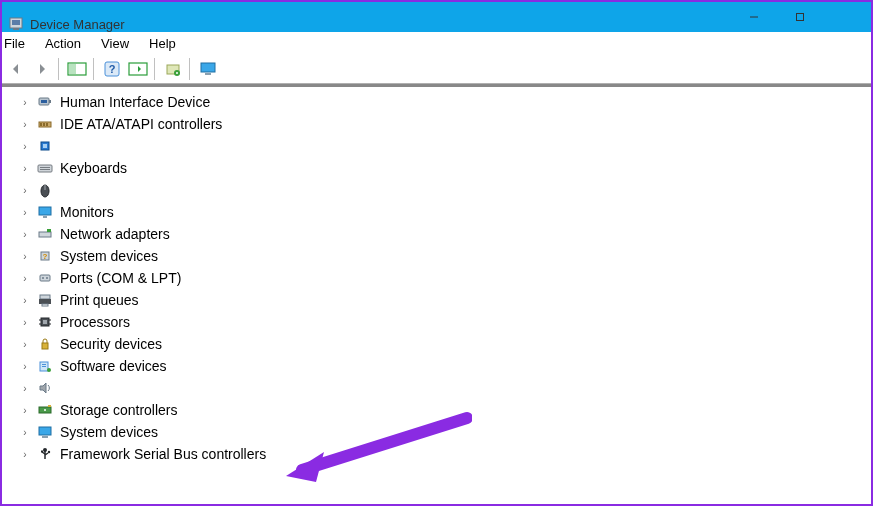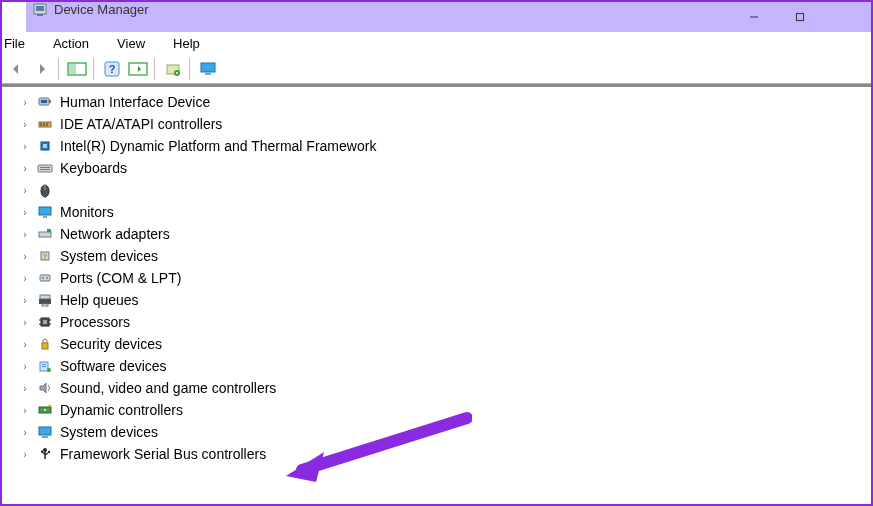--- a/index.html
+++ b/index.html
@@ -12,41 +12,40 @@
     border: 2px solid #8a2be2;
     display: flex;
     flex-direction: column;
     overflow: hidden;
     position: relative;
   }
   
   .titlebar {
     height: 30px;
     display: flex;
-    align-items: flex-start;
+    align-items: flex-end;
     padding: 0 2px 0 6px;
-    background: #c4b5fd;
+    background: #0ea5e9;
     font-size: 13px;
     color: #333;
-    margin-left: 24px;
   }
   .titlebar .app-icon { width: 16px; height: 16px; margin-right: 6px; display:inline-flex; }
   .titlebar .title { flex: 1; }
   .titlebar .controls { display: flex; }
   .titlebar .controls .ctl {
     width: 46px; height: 30px;
     display: flex; align-items: center; justify-content: center;
     color: #555;
   }
   
   .menubar {
     height: 22px;
     display: flex;
     align-items: center;
-    gap: 8px;
+    gap: 0px;
     padding-left: 0px;
     font-size: 13px;
     color: #000;
   }
   .menubar .item { padding: 2px 10px; }
   .menubar .item:first-child { padding-left: 2px; }
   
   .toolbar {
     height: 30px;
     display: flex;
@@ -206,21 +205,20 @@
     <span>IDE ATA/ATAPI controllers</span>
   </div>
   <div class="node">
     <span class="caret">›</span>
     <span class="dev-icon">
         <svg width="16" height="16" viewBox="0 0 16 16">
           <rect x="4" y="4" width="8" height="8" fill="#2b7bd1" stroke="#0c4a8a"></rect>
           <rect x="6" y="6" width="4" height="4" fill="#a7d0f3"></rect>
         </svg>
       </span>
-    <span>Intel(R) Dynamic Platform and Thermal Framework</span>
   </div>
   <div class="node">
     <span class="caret">›</span>
     <span class="dev-icon">
         <svg width="16" height="16" viewBox="0 0 16 16">
           <rect x="1" y="5" width="14" height="7" rx="1" fill="#d0d5da" stroke="#767c82"></rect>
           <rect x="3" y="7" width="10" height="1" fill="#767c82"></rect>
           <rect x="3" y="9" width="10" height="1" fill="#767c82"></rect>
         </svg>
       </span>
@@ -278,21 +276,21 @@
   </div>
   <div class="node">
     <span class="caret">›</span>
     <span class="dev-icon">
         <svg width="16" height="16" viewBox="0 0 16 16">
           <rect x="3" y="3" width="10" height="4" fill="#cfd6dc" stroke="#6b7a88"></rect>
           <rect x="2" y="7" width="12" height="5" fill="#4a4f54"></rect>
           <rect x="5" y="12" width="6" height="2" fill="#fff" stroke="#6b7a88"></rect>
         </svg>
       </span>
-    <span>Help queues</span>
+    <span>Print queues</span>
   </div>
   <div class="node">
     <span class="caret">›</span>
     <span class="dev-icon">
         <svg width="16" height="16" viewBox="0 0 16 16">
           <rect x="4" y="4" width="8" height="8" fill="#4a4f54" stroke="#24282c"></rect>
           <rect x="6" y="6" width="4" height="4" fill="#a0a6ac"></rect>
           <line x1="2" y1="6" x2="4" y2="6" stroke="#24282c"></line>
           <line x1="2" y1="10" x2="4" y2="10" stroke="#24282c"></line>
           <line x1="12" y1="6" x2="14" y2="6" stroke="#24282c"></line>
@@ -324,32 +322,31 @@
     <span>Software devices</span>
   </div>
   <div class="node">
     <span class="caret">›</span>
     <span class="dev-icon">
         <svg width="16" height="16" viewBox="0 0 16 16">
           <path d="M3 6 h3 l3 -3 v10 l-3 -3 H3 Z" fill="#a0a6ac" stroke="#6b7a88"></path>
           <path d="M11 5 a4 4 0 0 1 0 6" fill="none" stroke="#6b7a88"></path>
         </svg>
       </span>
-    <span>Sound, video and game controllers</span>
   </div>
   <div class="node">
     <span class="caret">›</span>
     <span class="dev-icon">
         <svg width="16" height="16" viewBox="0 0 16 16">
           <rect x="2" y="5" width="12" height="6" fill="#4a9a4a" stroke="#2a6a2a"></rect>
           <circle cx="8" cy="8" r="1" fill="#fff"></circle>
           <rect x="11" y="3" width="3" height="2" fill="#d8b23a"></rect>
         </svg>
       </span>
-    <span>Dynamic controllers</span>
+    <span>Storage controllers</span>
   </div>
   <div class="node">
     <span class="caret">›</span>
     <span class="dev-icon">
         <svg width="16" height="16" viewBox="0 0 16 16">
           <rect x="2" y="3" width="12" height="8" fill="#3aa7e8" stroke="#1f6fa3"></rect>
           <rect x="5" y="12" width="6" height="2" fill="#8aa0b0"></rect>
         </svg>
       </span>
     <span>System devices</span>

